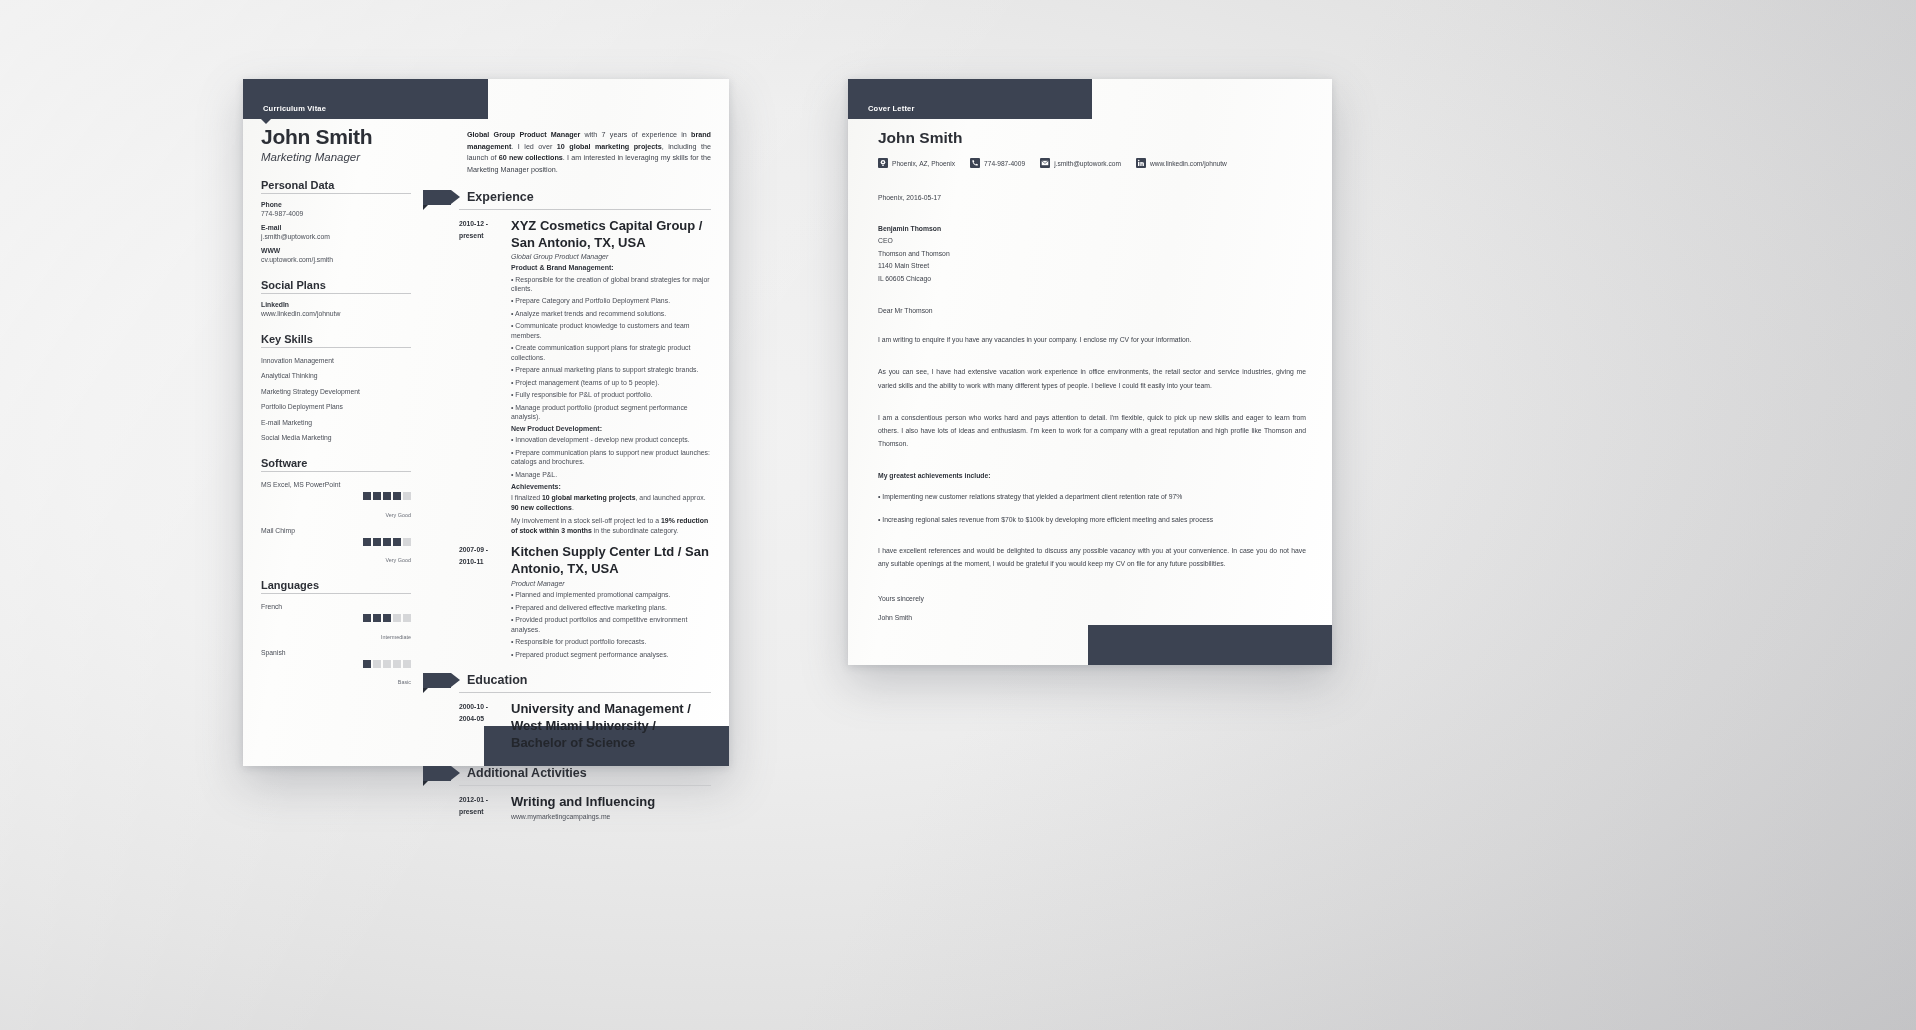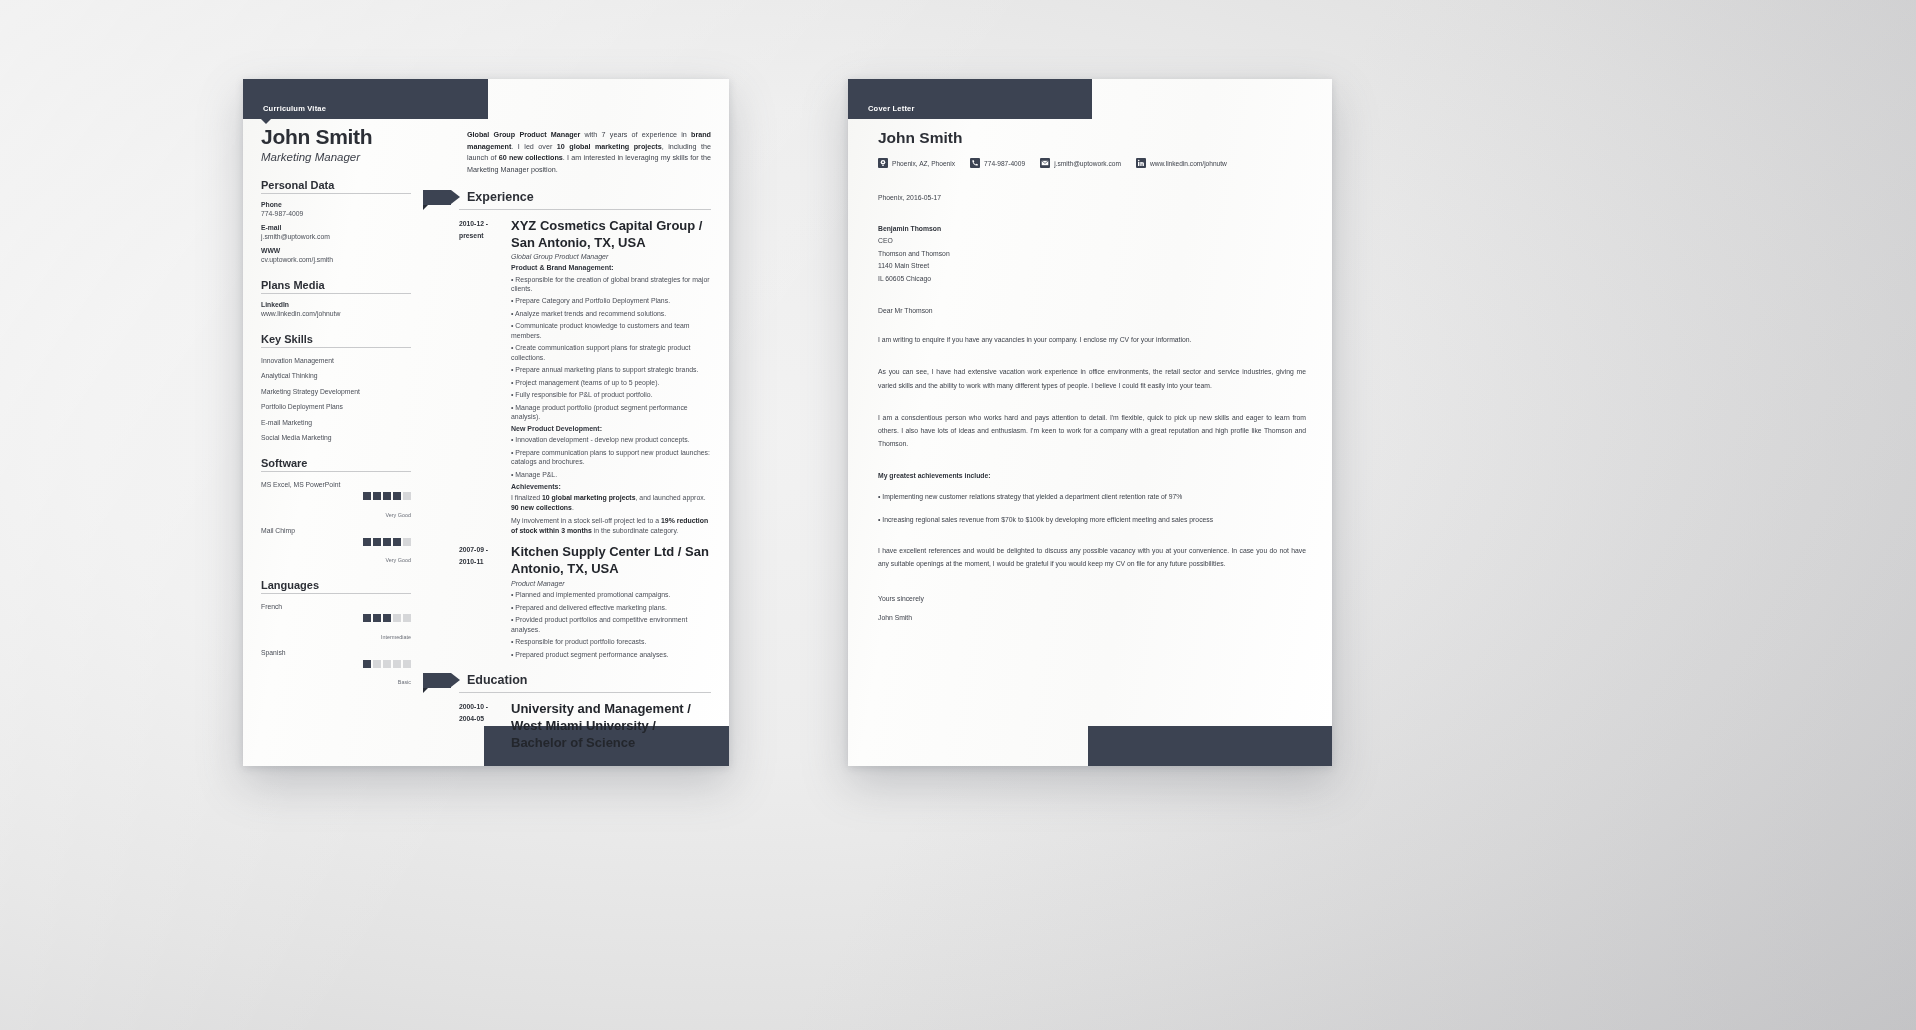--- a/index.html
+++ b/index.html
@@ -16,21 +16,21 @@
     pointer-events:none;
   }
 
   
   .page{
     position:absolute;
     background:#bef264;
     box-shadow: 0 18px 42px rgba(90,95,105,0.28), 0 2px 8px rgba(80,85,95,0.18);
   }
   #cv-page   { left:243px; top:79px; width:486px; height:687px; }
-  #cl-page   { left:848px; top:79px; width:484px; height:687px; }
+  #cl-page   { left:848px; top:79px; width:484px; height:586px; }
 
   .paper-tex{
     position:absolute; inset:0;
     background:linear-gradient(100deg, rgba(246,246,244,1) 0%, rgba(253,253,252,1) 22%, rgba(250,250,249,1) 60%, rgba(255,255,255,1) 100%);
   }
 
   
   .hdr-band{
     position:absolute; left:0; top:0; height:40px;
     background:#3c4352;
@@ -170,21 +170,21 @@
       <div class="sec-rule"></div>
       <div id="personal-list">
           <div class="lbl">Phone</div>
           <div class="val">774-987-4009</div>
           <div class="lbl">E-mail</div>
           <div class="val">j.smith@uptowork.com</div>
           <div class="lbl">WWW</div>
           <div class="val">cv.uptowork.com/j.smith</div>
         </div>
 
-      <div class="sec-h">Plans Media</div>
+      <div class="sec-h">Social Plans</div>
       <div class="sec-rule"></div>
       <div id="social-list">
           <div class="lbl">LinkedIn</div>
           <div class="val">www.linkedin.com/johnutw</div>
         </div>
 
       <div class="sec-h">Key Skills</div>
       <div class="sec-rule"></div>
       <div id="skills-list">
           <div class="skill">Innovation Management</div>
@@ -295,20 +295,39 @@
                 <div>2000-10 -</div>
                 <div>2004-05</div>
               </div>
               <div class="job-body">
                 <div class="job-title">University and Management / West Miami University / Bachelor of Science</div>
               </div>
             </div>
           </div>
       </div>
 
+      <div class="rsec">
+        <div class="rsec-head">
+          <div class="flag"></div>
+          <div class="rsec-title">Additional Activities</div>
+        </div>
+        <div class="rsec-rule"></div>
+        <div id="additional-list">
+            <div class="job">
+              <div class="job-date">
+                <div>2012-01 -</div>
+                <div>present</div>
+              </div>
+              <div class="job-body">
+                <div class="job-title">Writing and Influencing</div>
+                <div class="val">www.mymarketingcampaings.me</div>
+              </div>
+            </div>
+          </div>
+      </div>
     </div>
   </div>
 </div>
 
 <div class="page" id="cl-page">
   <div class="paper-tex"></div>
   <div class="hdr-band">
     <div class="hdr-band-label">Cover Letter</div>
   </div>
   <div class="ftr-band"></div>

